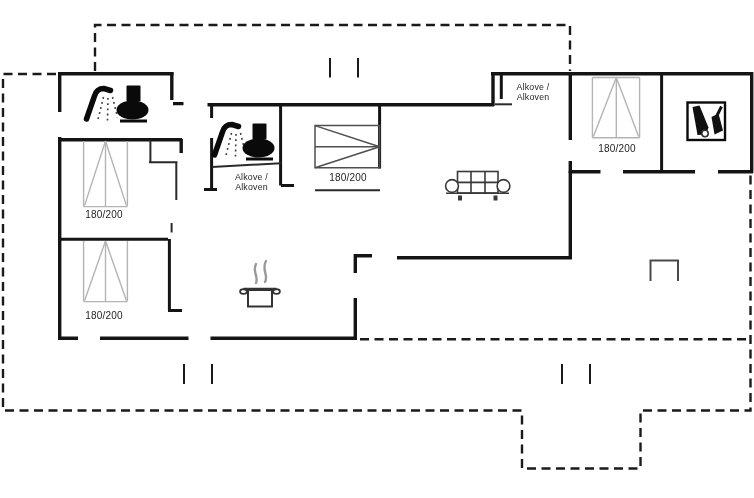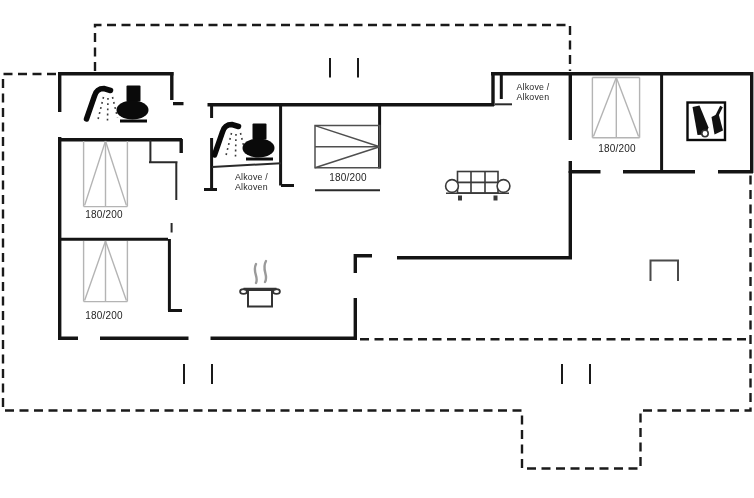--- a/index.html
+++ b/index.html
@@ -1,20 +1,20 @@
 <!DOCTYPE html>
 <html><head>
 <meta charset="utf-8">
 <style>
   html,body{margin:0;padding:0;background:#ffffff;}
   #plan{position:relative;width:754px;height:498px;background:#ffffff;overflow:hidden;
         font-family:"Liberation Sans",sans-serif;}
   #plan svg{position:absolute;left:0;top:0;}
   .lbl{position:absolute;transform:translate(-50%,-50%);color:#1f1f1f;
-       font-size:10px;letter-spacing:.2px;white-space:nowrap;}
+       font-size:10px;letter-spacing:.2px;white-space:nowrap;text-align:center;}
   .lbl.small{font-size:8.8px;line-height:10.5px;}
 </style>
 </head>
 <body>
 
 <div id="plan">
   <svg width="754" height="498" viewBox="0 0 754 498">
 
     <g fill="none" stroke="#1a1a1a" stroke-width="2.4" stroke-dasharray="9 5.5">
       <path d="M95,71 V25 H570 V71"></path>

